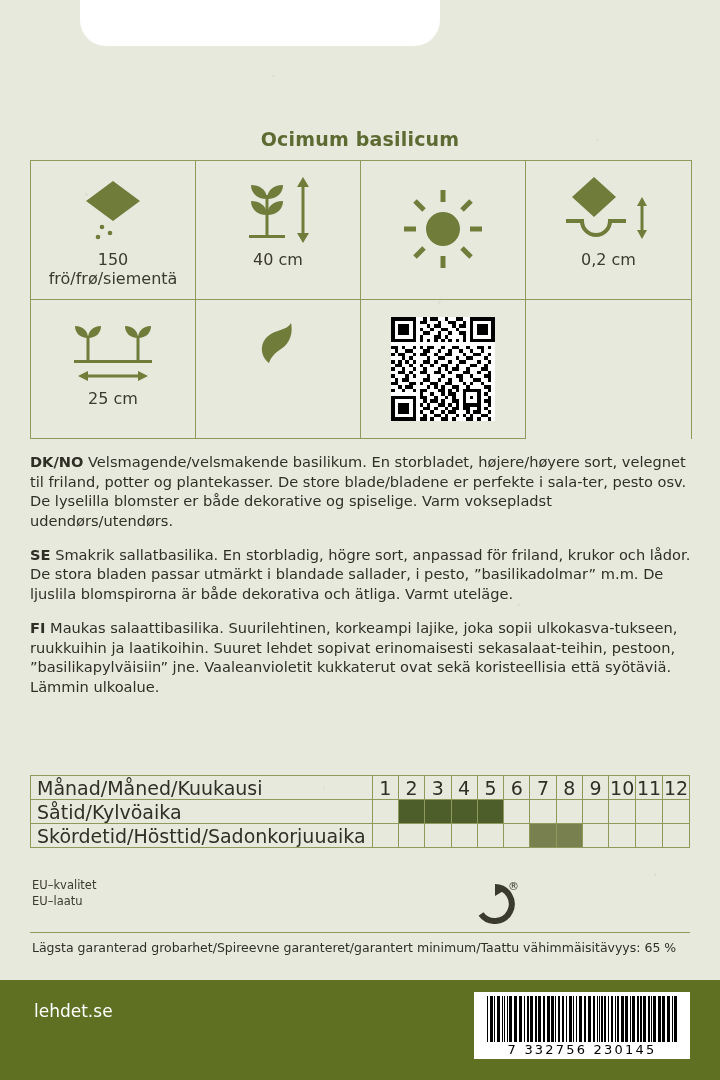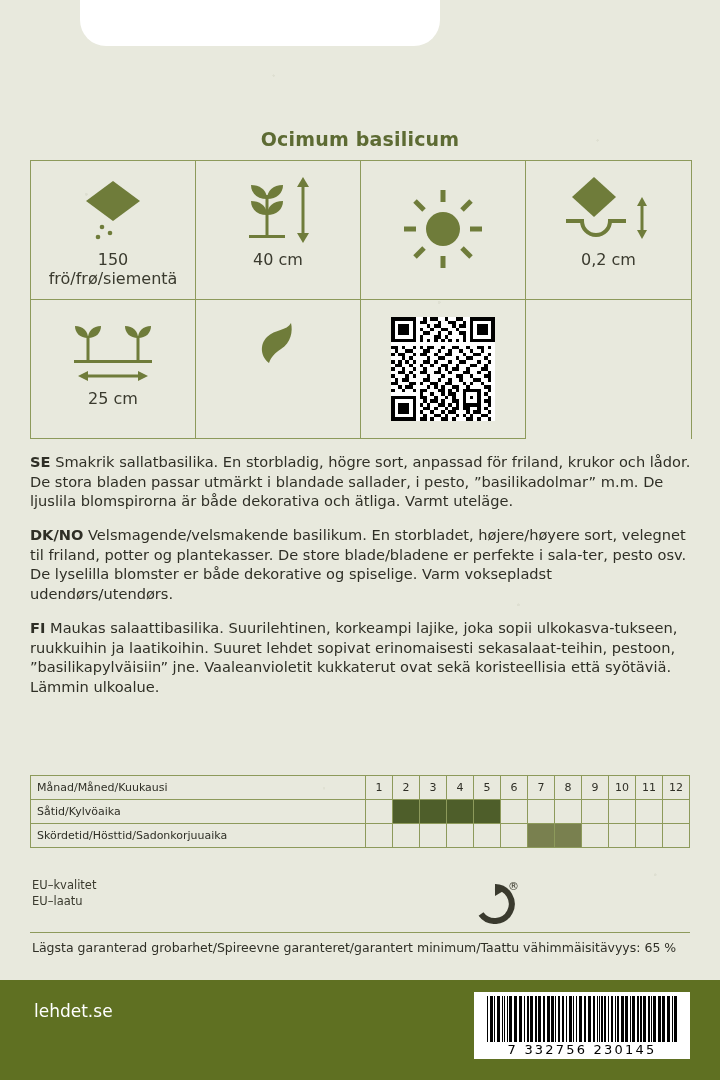--- a/index.html
+++ b/index.html
@@ -62,21 +62,21 @@
   .desc{
     position:absolute;left:30px;top:452px;width:664px;
     font-size:14.6px;line-height:1.35;color:#2f2f26;
   }
   .desc p{margin:0 0 14px 0;}
   .lang{font-weight:bold;}
 
   
   .cal{
     position:absolute;left:30px;top:775px;width:660px;
-    border-collapse:collapse;font-size:11px;
+    border-collapse:collapse;font-size:19px;
   }
   .cal td,.cal th{
     border:1px solid #8d9a5b;height:23px;padding:0 6px;
     font-weight:normal;text-align:left;color:#2f2f26;
   }
   .cal .mcell{width:26px;text-align:center;padding:0;}
   .cal .rowlabel{text-align:left;}
   .fill-dark{background:#4e5e2a;}
   .fill-mid{background:#79804f;}
 
@@ -436,26 +436,26 @@
         <rect x="21" y="28" width="2" height="1"></rect>
           <rect x="24" y="28" width="1" height="1"></rect>
         <rect x="27" y="28" width="1" height="1"></rect>
       </g>
     </svg>
   </div>
 </div>
 
 <div class="desc">
   <p>
+    <span class="lang">DK/NO</span>
+    <span>Velsmagende/velsmakende basilikum. En storbladet, højere/høyere sort, velegnet til friland, potter og plantekasser. De store blade/bladene er perfekte i sala-ter, pesto osv. De lyselilla blomster er både dekorative og spiselige. Varm voksepladst udendørs/utendørs.</span>
+  </p>
+  <p>
     <span class="lang">SE</span>
     <span>Smakrik sallatbasilika. En storbladig, högre sort, anpassad för friland, krukor och lådor. De stora bladen passar utmärkt i blandade sallader, i  pesto, ”basilikadolmar” m.m. De ljuslila blomspirorna är både dekorativa och ätliga. Varmt uteläge.</span>
-  </p>
-  <p>
-    <span class="lang">DK/NO</span>
-    <span>Velsmagende/velsmakende basilikum. En storbladet, højere/høyere sort, velegnet til friland, potter og plantekasser. De store blade/bladene er perfekte i sala-ter, pesto osv. De lyselilla blomster er både dekorative og spiselige. Varm voksepladst udendørs/utendørs.</span>
   </p>
   <p>
     <span class="lang">FI</span>
     <span>Maukas salaattibasilika. Suurilehtinen, korkeampi lajike, joka sopii ulkokasva-tukseen, ruukkuihin ja laatikoihin. Suuret lehdet sopivat erinomaisesti sekasalaat-teihin, pestoon, ”basilikapylväisiin” jne. Vaaleanvioletit kukkaterut ovat sekä koristeellisia että syötäviä. Lämmin ulkoalue.</span>
   </p>
 </div>
 
 <table class="cal">
   <tbody>
       <tr>

